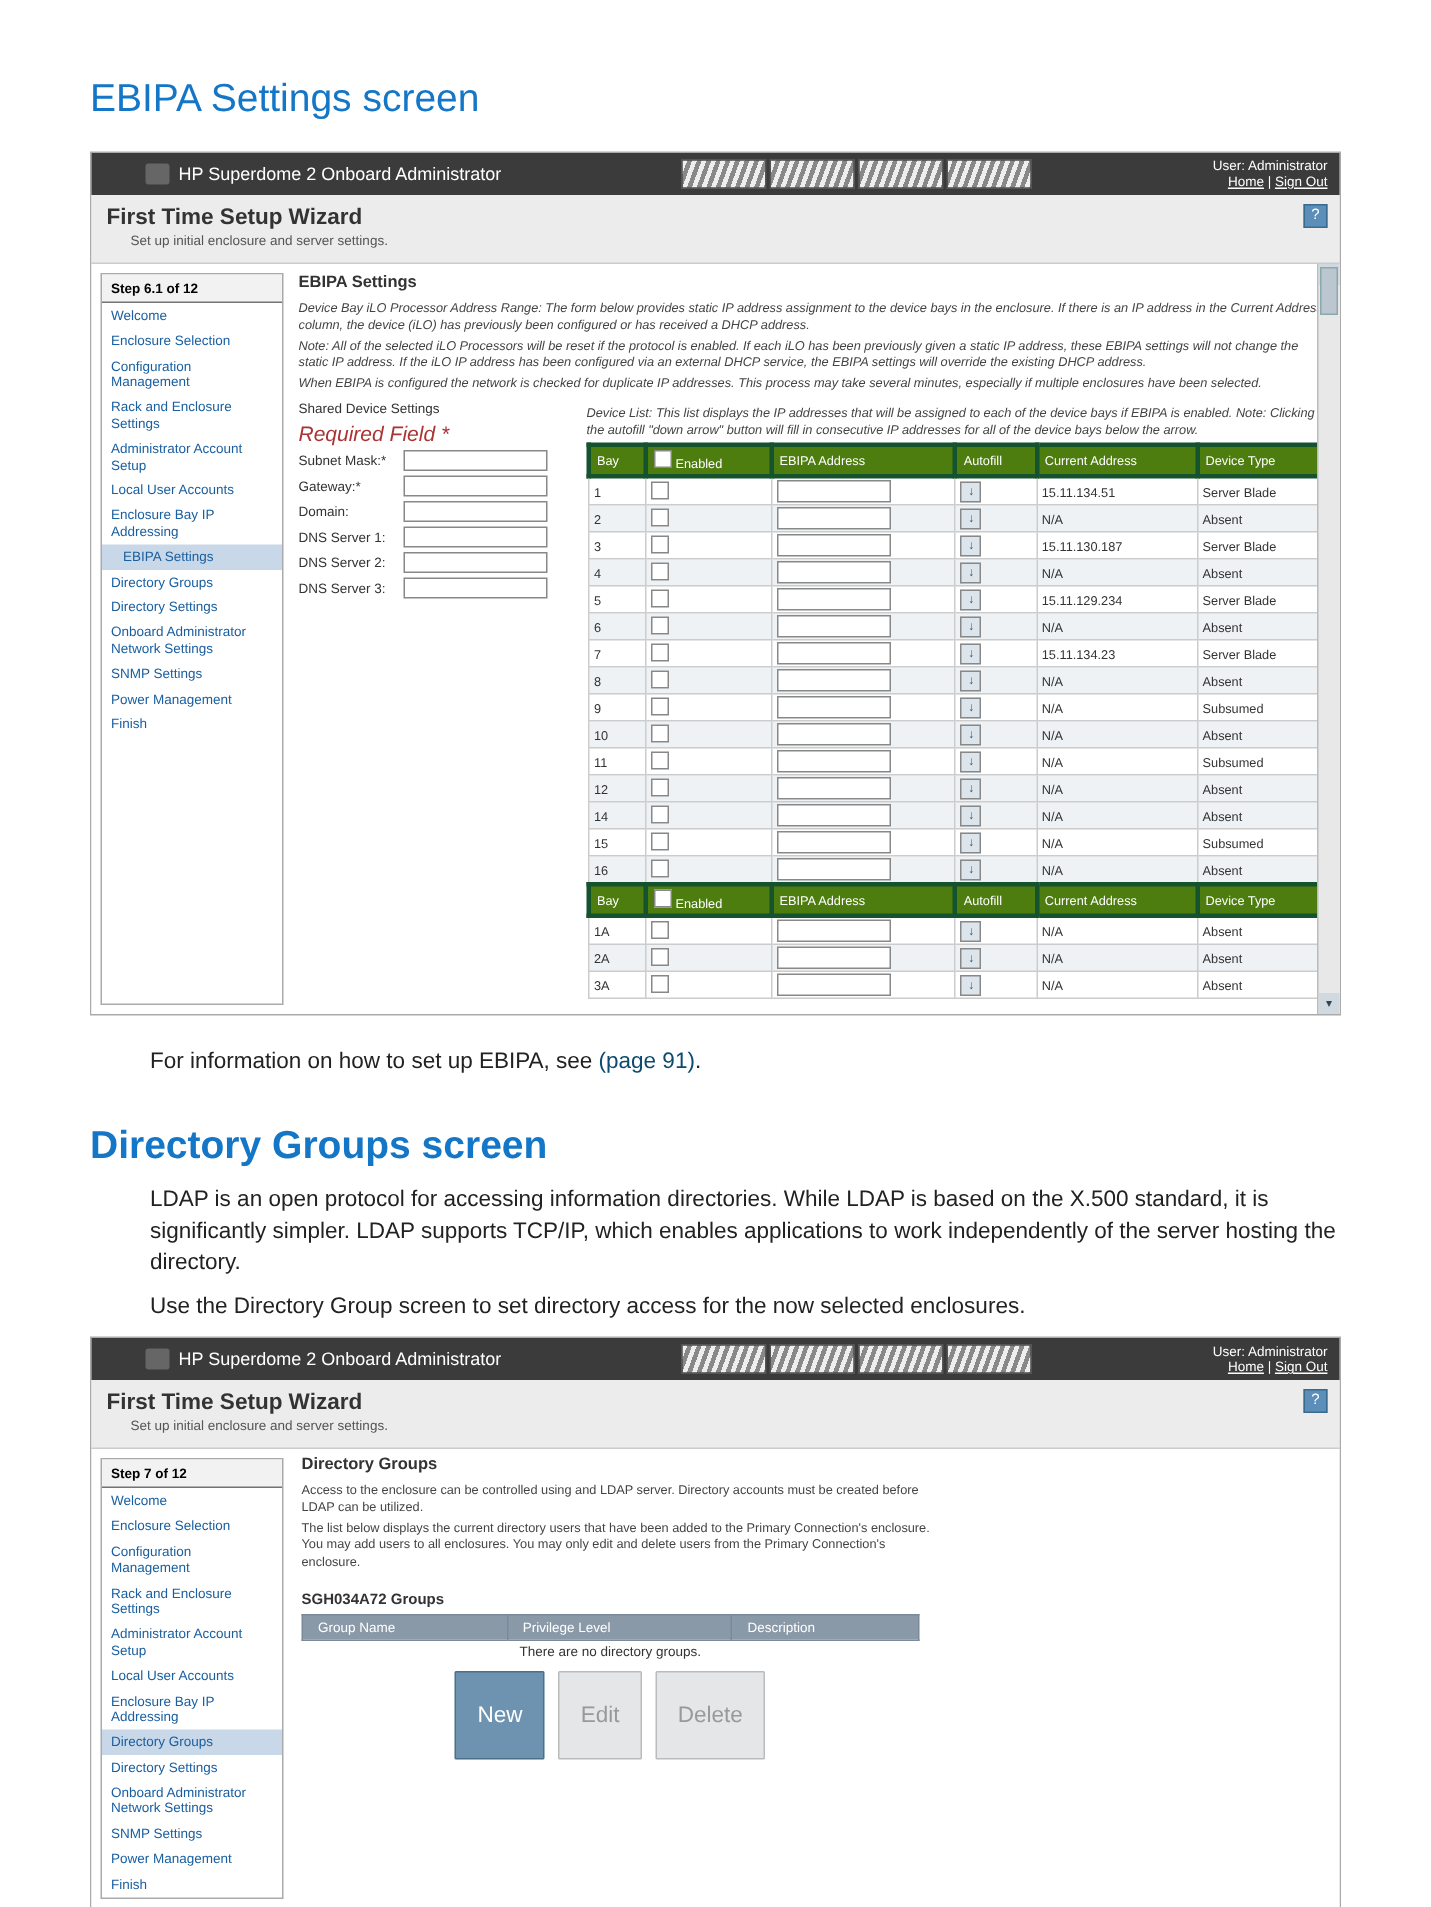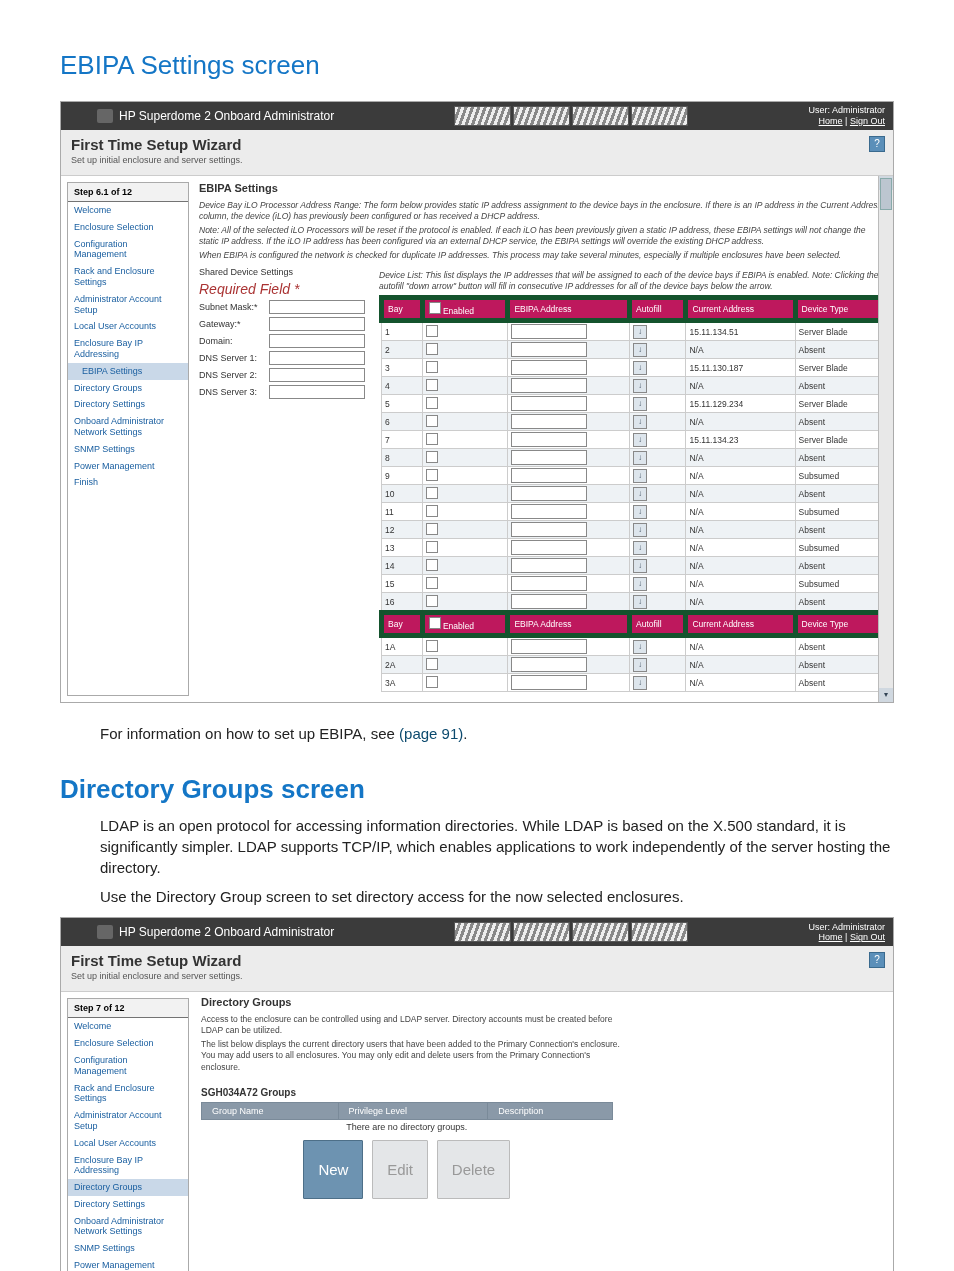--- a/index.html
+++ b/index.html
@@ -14,47 +14,47 @@
   .shot-header .left { display:flex; align-items:center; gap:6px;padding-left:28px;}
   .shot-header .hp-logo { background:#666; width:16px; height:14px; display:inline-block; border-radius:2px;}
   .shot-header .title { font-size:12px;}
   .shot-header .stripes { display:flex; gap:2px;}
   .shot-header .stripe { width:55px; height:18px; background:repeating-linear-gradient(110deg,#eee,#eee 3px,#888 3px,#888 6px); border:1px solid #555;}
   .shot-header .user-area { font-size:9px; text-align:right; line-height:1.2;}
   .shot-header .user-area a { color:#fff; text-decoration:underline;}
 
   .wiz-bar { background:#ececec; border-bottom:1px solid #ccc; padding:6px 10px 10px 10px; position:relative;}
   .wiz-bar .wiz-title { font-size:15px; font-weight:bold; color:#333;}
-  .wiz-bar .wiz-sub { font-size:9px; color:#555; margin-top:2px;}
+  .wiz-bar .wiz-sub { font-size:9px; color:#555; margin-top:2px;margin-left:16px;}
   .help-btn { position:absolute; right:8px; top:6px; width:14px; height:14px; background:#5b8fb9; color:#fff; text-align:center; font-size:10px; line-height:14px; border:1px solid #3a6a8e;}
 
   .shot-body { display:flex; background:#fff;}
   .sidebar { width:120px; border:1px solid #aaa; margin:6px; font-size:9px; background:#fff;}
   .sidebar .step-hdr { font-weight:bold; padding:4px 6px; border-bottom:1px solid #737373; background:#f2f2f2; color:#000;}
   .sidebar .item { padding:3px 6px; color:#1a5fa0; cursor:pointer; line-height:1.2;}
   .sidebar .item.sel { background:#c9d8e8;}
   .sidebar .item.indent { padding-left:14px;}
 
   .content { flex:1; padding:6px 8px 10px 4px; position:relative;}
   .content .sec-title { font-weight:bold; font-size:11px; margin-bottom:6px; color:#333;}
   .content .para { font-size:8.5px; color:#444; line-height:1.3; margin:3px 0;}
   .content .para i{font-style:italic;}
   .red-text{color:#a33; font-weight:bold;}
 
-  .two-col { display:flex; gap:10px; margin-top:6px;justify-content:flex-end;}
+  .two-col { display:flex; gap:22px; margin-top:6px;justify-content:flex-end;}
   .left-col { width:170px; font-size:9px;}
   .left-col .fld { display:flex; align-items:center; margin:3px 0;}
   .left-col .fld label { width:70px; color:#333;}
   .left-col .fld input { width:90px; height:12px; border:1px solid #888; font-size:9px; padding:0 2px;}
   .left-col .grp-title{font-size:9px; color:#333; margin-bottom:4px;}
   .req{color:#a33; font-style:italic; font-size:14px;}
 
   .tbl-wrap{flex:1;}
   table.ebipa { border-collapse:collapse; width:100%; font-size:8.5px;}
-  table.ebipa th { background:#be185d; color:#fff; padding:2px 4px; text-align:left; font-weight:normal; border:5px solid #14532d; font-size:8.5px;}
+  table.ebipa th { background:#4d7c0f; color:#fff; padding:2px 4px; text-align:left; font-weight:normal; border:3px solid #14532d; font-size:8.5px;}
   table.ebipa td { border:1px solid #ccc; padding:1px 3px; height:14px; background:#fff;}
   table.ebipa tr.alt td{background:#eef2f5;}
   .cb{width:10px;height:10px;border:1px solid #888;display:inline-block;background:#fff;}
   .af{width:12px;height:12px;border:1px solid #888;display:inline-block;background:#dde5ec;text-align:center;font-size:8px;line-height:12px;color:#456;}
   .addr-in{width:70px;height:11px;border:1px solid #888;}
 
   .scrollbar-stub{position:absolute; right:0; top:0; bottom:0; width:14px; background:#e8e8e8; border-left:1px solid #bbb;}
   .scrollbar-stub .thumb{position:absolute; left:1px; right:1px; top:2px; height:30px; background:#bcc6d0; border:1px solid #8aa;}
   .scrollbar-stub .arrow{position:absolute; left:0; right:0; height:14px; background:#d0d8e0; text-align:center; font-size:8px; line-height:14px; color:#345;}
   .scrollbar-stub .arrow.up{top:0;}
@@ -261,28 +261,20 @@
                     <td>Subsumed</td>
                   </tr>
                   <tr class="alt">
                     <td>12</td>
                     <td><span class="cb"></span></td>
                     <td><input class="addr-in" style=""></td>
                     <td><span class="af">↓</span></td>
                     <td>N/A</td>
                     <td>Absent</td>
                   </tr>
-                  <tr>
-                    <td>13</td>
-                    <td><span class="cb"></span></td>
-                    <td><input class="addr-in" style=""></td>
-                    <td><span class="af">↓</span></td>
-                    <td>N/A</td>
-                    <td>Subsumed</td>
-                  </tr>
                   <tr class="alt">
                     <td>14</td>
                     <td><span class="cb"></span></td>
                     <td><input class="addr-in" style=""></td>
                     <td><span class="af">↓</span></td>
                     <td>N/A</td>
                     <td>Absent</td>
                   </tr>
                   <tr>
                     <td>15</td>

